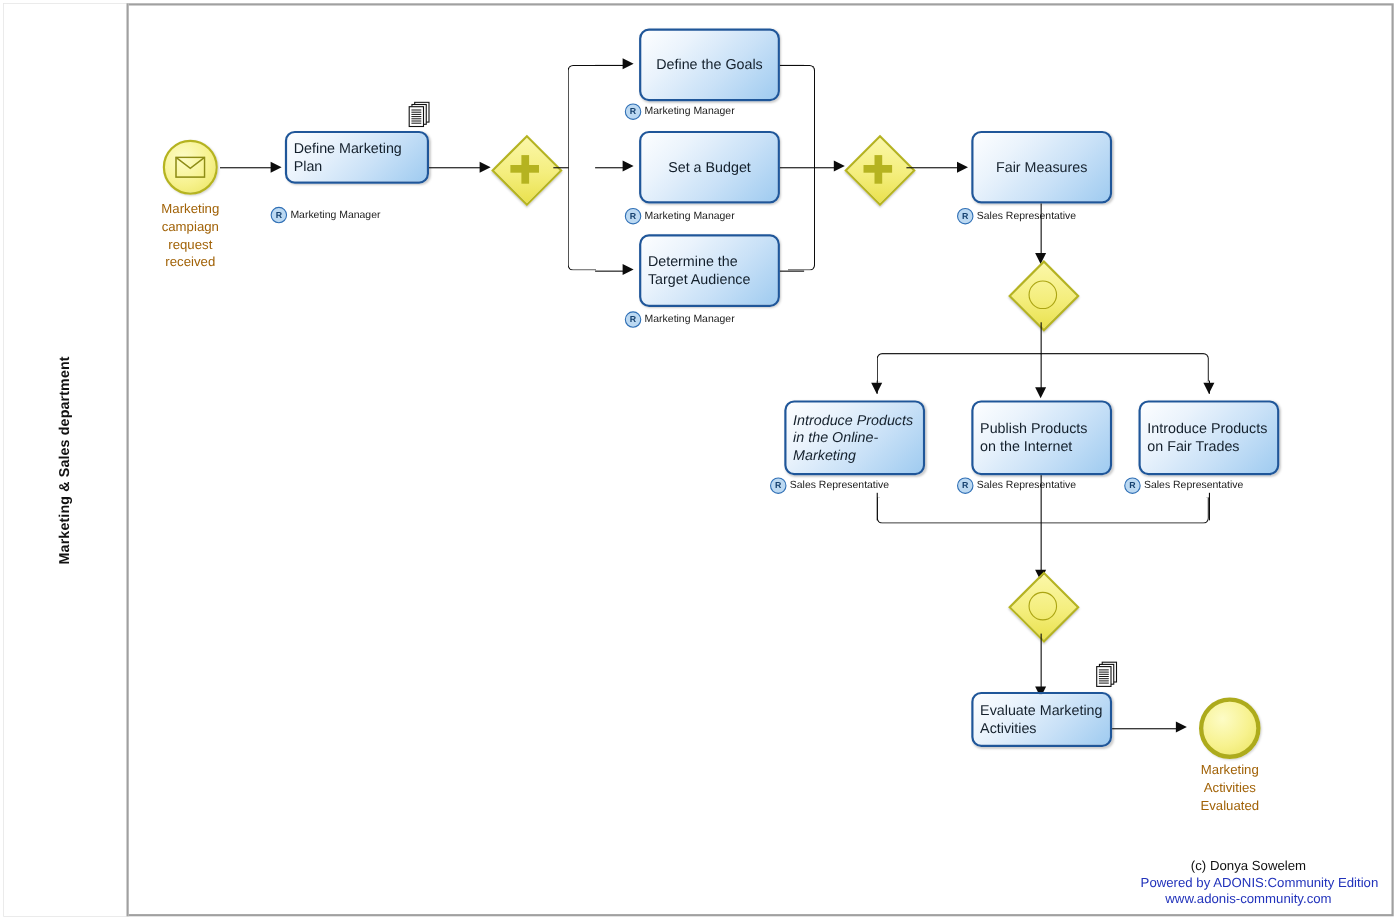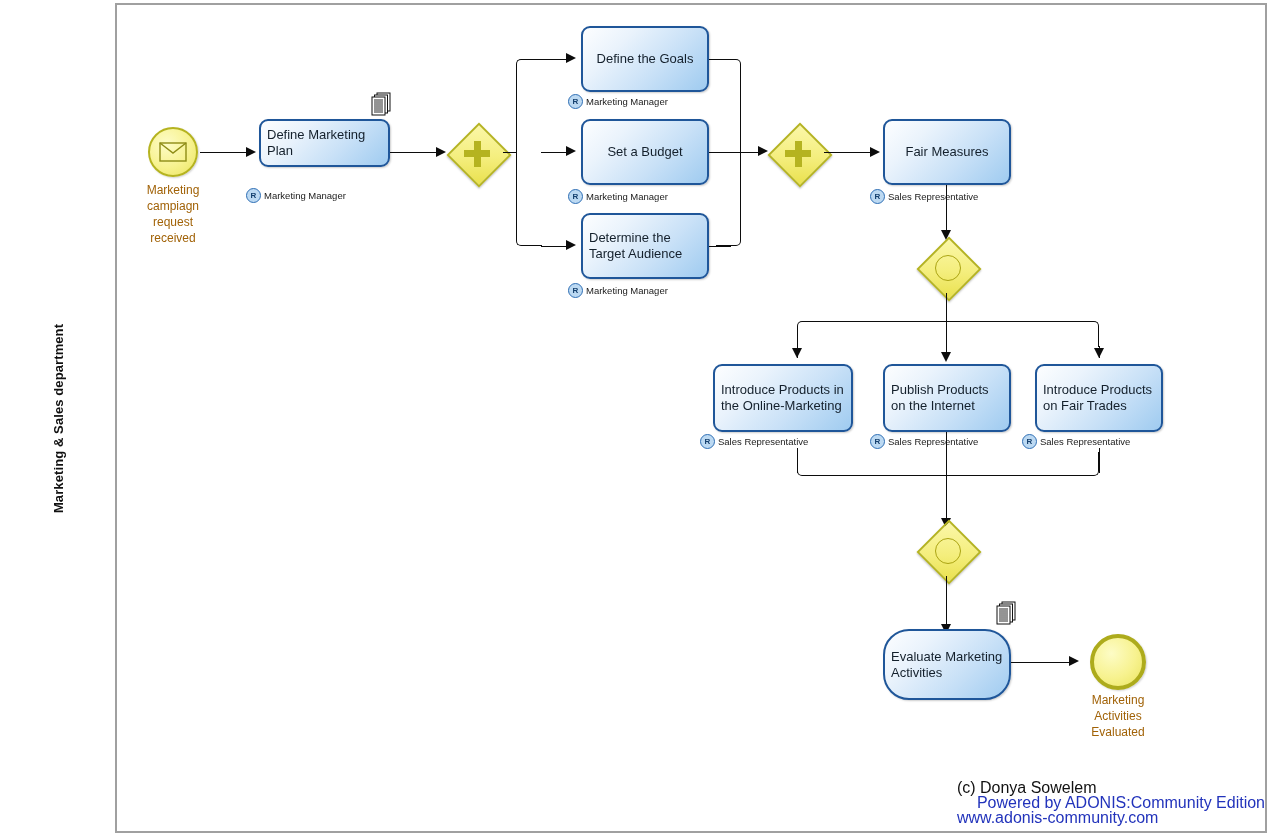--- a/index.html
+++ b/index.html
@@ -91,21 +91,21 @@
   .arw-r{border-top:5.5px solid transparent;border-bottom:5.5px solid transparent;border-left:10px solid #0c0c0c;}
   .arw-d{border-left:5.5px solid transparent;border-right:5.5px solid transparent;border-top:10px solid #0c0c0c;}
 
   
   .elbow{position:absolute;border:1.4px solid #0c0c0c;background:transparent;box-sizing:border-box;}
 
   
   .docicon{position:absolute;width:22px;height:26px;}
 
   
-  .footer{position:absolute;right:8px;text-align:left;font-size:16px;line-height:15px;}
+  .footer{position:absolute;right:20px;text-align:center;font-size:12px;line-height:15px;}
   .f-copy{color:#111;}
   .f-pow{color:#2233bb;margin-left:20px;}
   .f-url{color:#2233bb;}
 </style>
 </head>
 <body>
 
 <div id="canvas">
 
   <div class="pool-outer"></div>
@@ -225,21 +225,21 @@
 
   <div class="ln lnv" style="left:946px;top:293px;height:29px;"></div>
   <div class="elbow" style="left:797px;top:321px;width:302px;height:26px;border-top:1.4px solid #0c0c0c;border-left:1.4px solid #0c0c0c;border-right:1.4px solid #0c0c0c;border-bottom:none;border-radius:5px 5px 0 0;"></div>
   <div class="ln lnv" style="left:946px;top:321px;height:35px;"></div>
   <div class="ln lnv" style="left:797px;top:346px;height:12px;"></div>
   <div class="ln lnv" style="left:1099px;top:346px;height:12px;"></div>
   <div class="arw arw-d" style="left:792px;top:348px;"></div>
   <div class="arw arw-d" style="left:941px;top:352px;"></div>
   <div class="arw arw-d" style="left:1094px;top:348px;"></div>
 
-  <div class="node task" style="left:713px;top:364px;width:140px;height:68px;">
+  <div class="node task" style="left:713px;top:364px;width:128px;height:68px;font-style:italic;">
     <span>Introduce Products in the Online-Marketing</span>
   </div>
   <div class="role" style="left:700px;top:434px;">
     <span class="rbadge">R</span>
     <span>Sales Representative</span>
   </div>
 
   <div class="node task" style="left:883px;top:364px;width:128px;height:68px;">
     <span>Publish Products on the Internet</span>
   </div>
@@ -263,21 +263,21 @@
   <div class="arw arw-d" style="left:941px;top:518px;"></div>
 
   <div class="gw" style="left:921px;top:524px;">
     <div class="dia"></div>
     <div class="orcirc"></div>
   </div>
 
   <div class="ln lnv" style="left:946px;top:576px;height:52px;"></div>
   <div class="arw arw-d" style="left:941px;top:624px;"></div>
 
-  <div class="node task" style="left:883px;top:629px;width:128px;height:71px;border-radius:26px;">
+  <div class="node task" style="left:883px;top:629px;width:128px;height:50px;">
     <span>Evaluate Marketing Activities</span>
   </div>
   <svg class="docicon" style="left:995px;top:601px;" viewBox="0 0 22 26">
     <rect x="7" y="1" width="13" height="18" fill="#ffffff" stroke="#111" stroke-width="1"></rect>
     <rect x="4.5" y="3" width="13" height="18" fill="#ffffff" stroke="#111" stroke-width="1"></rect>
     <rect x="2" y="5" width="13" height="18" fill="#ffffff" stroke="#111" stroke-width="1"></rect>
     <g stroke="#111" stroke-width="0.9">
       <line x1="4" y1="8" x2="13" y2="8"></line>
         <line x1="4" y1="10" x2="13" y2="10"></line>
       <line x1="4" y1="12" x2="13" y2="12"></line>

